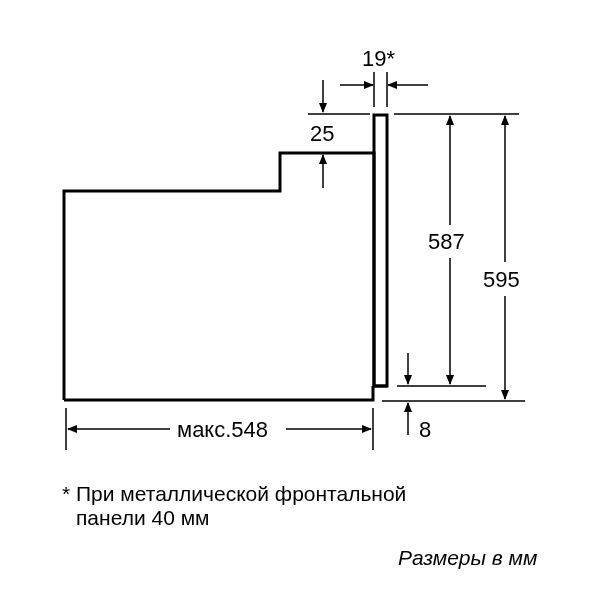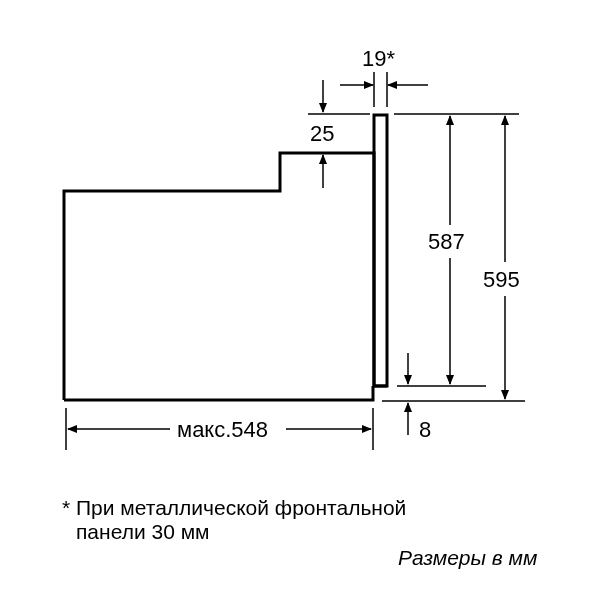--- a/index.html
+++ b/index.html
@@ -1,20 +1,20 @@
 <!DOCTYPE html>
 <html><head>
 <meta charset="utf-8">
 <style>
   html, body { margin: 0; padding: 0; background: #ffffff; }
   body { width: 600px; height: 600px; position: relative; overflow: hidden; font-family: "Liberation Sans", sans-serif; color: #000; }
   svg.drawing { position: absolute; left: 0; top: 0; }
   .dim-text { font-family: "Liberation Sans", sans-serif; font-size: 22px; fill: #000; }
   .note { position: absolute; font-size: 21px; line-height: 24px; color: #000; white-space: nowrap; }
-  #footnote { left: 62px; top: 496px; }
+  #footnote { left: 62px; top: 482px; }
   #footnote .l2 { padding-left: 14px; display: block; }
   #units { left: 398px; top: 546px; font-style: italic; }
 </style>
 </head>
 <body>
 
 <svg class="drawing" width="600" height="600" viewBox="0 0 600 600">
   <defs>
     <marker id="ah" markerWidth="10" markerHeight="10" refX="9" refY="4" orient="auto" markerUnits="userSpaceOnUse">
       <path d="M0,0 L10,4 L0,8 Z" fill="#000"></path>
@@ -65,16 +65,16 @@
     <line x1="66" y1="408" x2="66" y2="450" stroke="#000" stroke-width="1.5"></line>
     <line x1="373" y1="408" x2="373" y2="450" stroke="#000" stroke-width="1.5"></line>
     <line x1="170" y1="429" x2="68" y2="429" stroke="#000" stroke-width="1.5" marker-end="url(#ah)"></line>
     <line x1="286" y1="429" x2="371" y2="429" stroke="#000" stroke-width="1.5" marker-end="url(#ah)"></line>
     <text class="dim-text" x="177" y="437">макс.548</text>
   </g>
 </svg>
 
 <div id="footnote" class="note">
   <span>* При металлической фронтальной</span>
-  <span class="l2">панели 30 мм</span>
+  <span class="l2">панели 40 мм</span>
 </div>
 
 <div id="units" class="note">Размеры в мм</div>
 
 </body></html>

